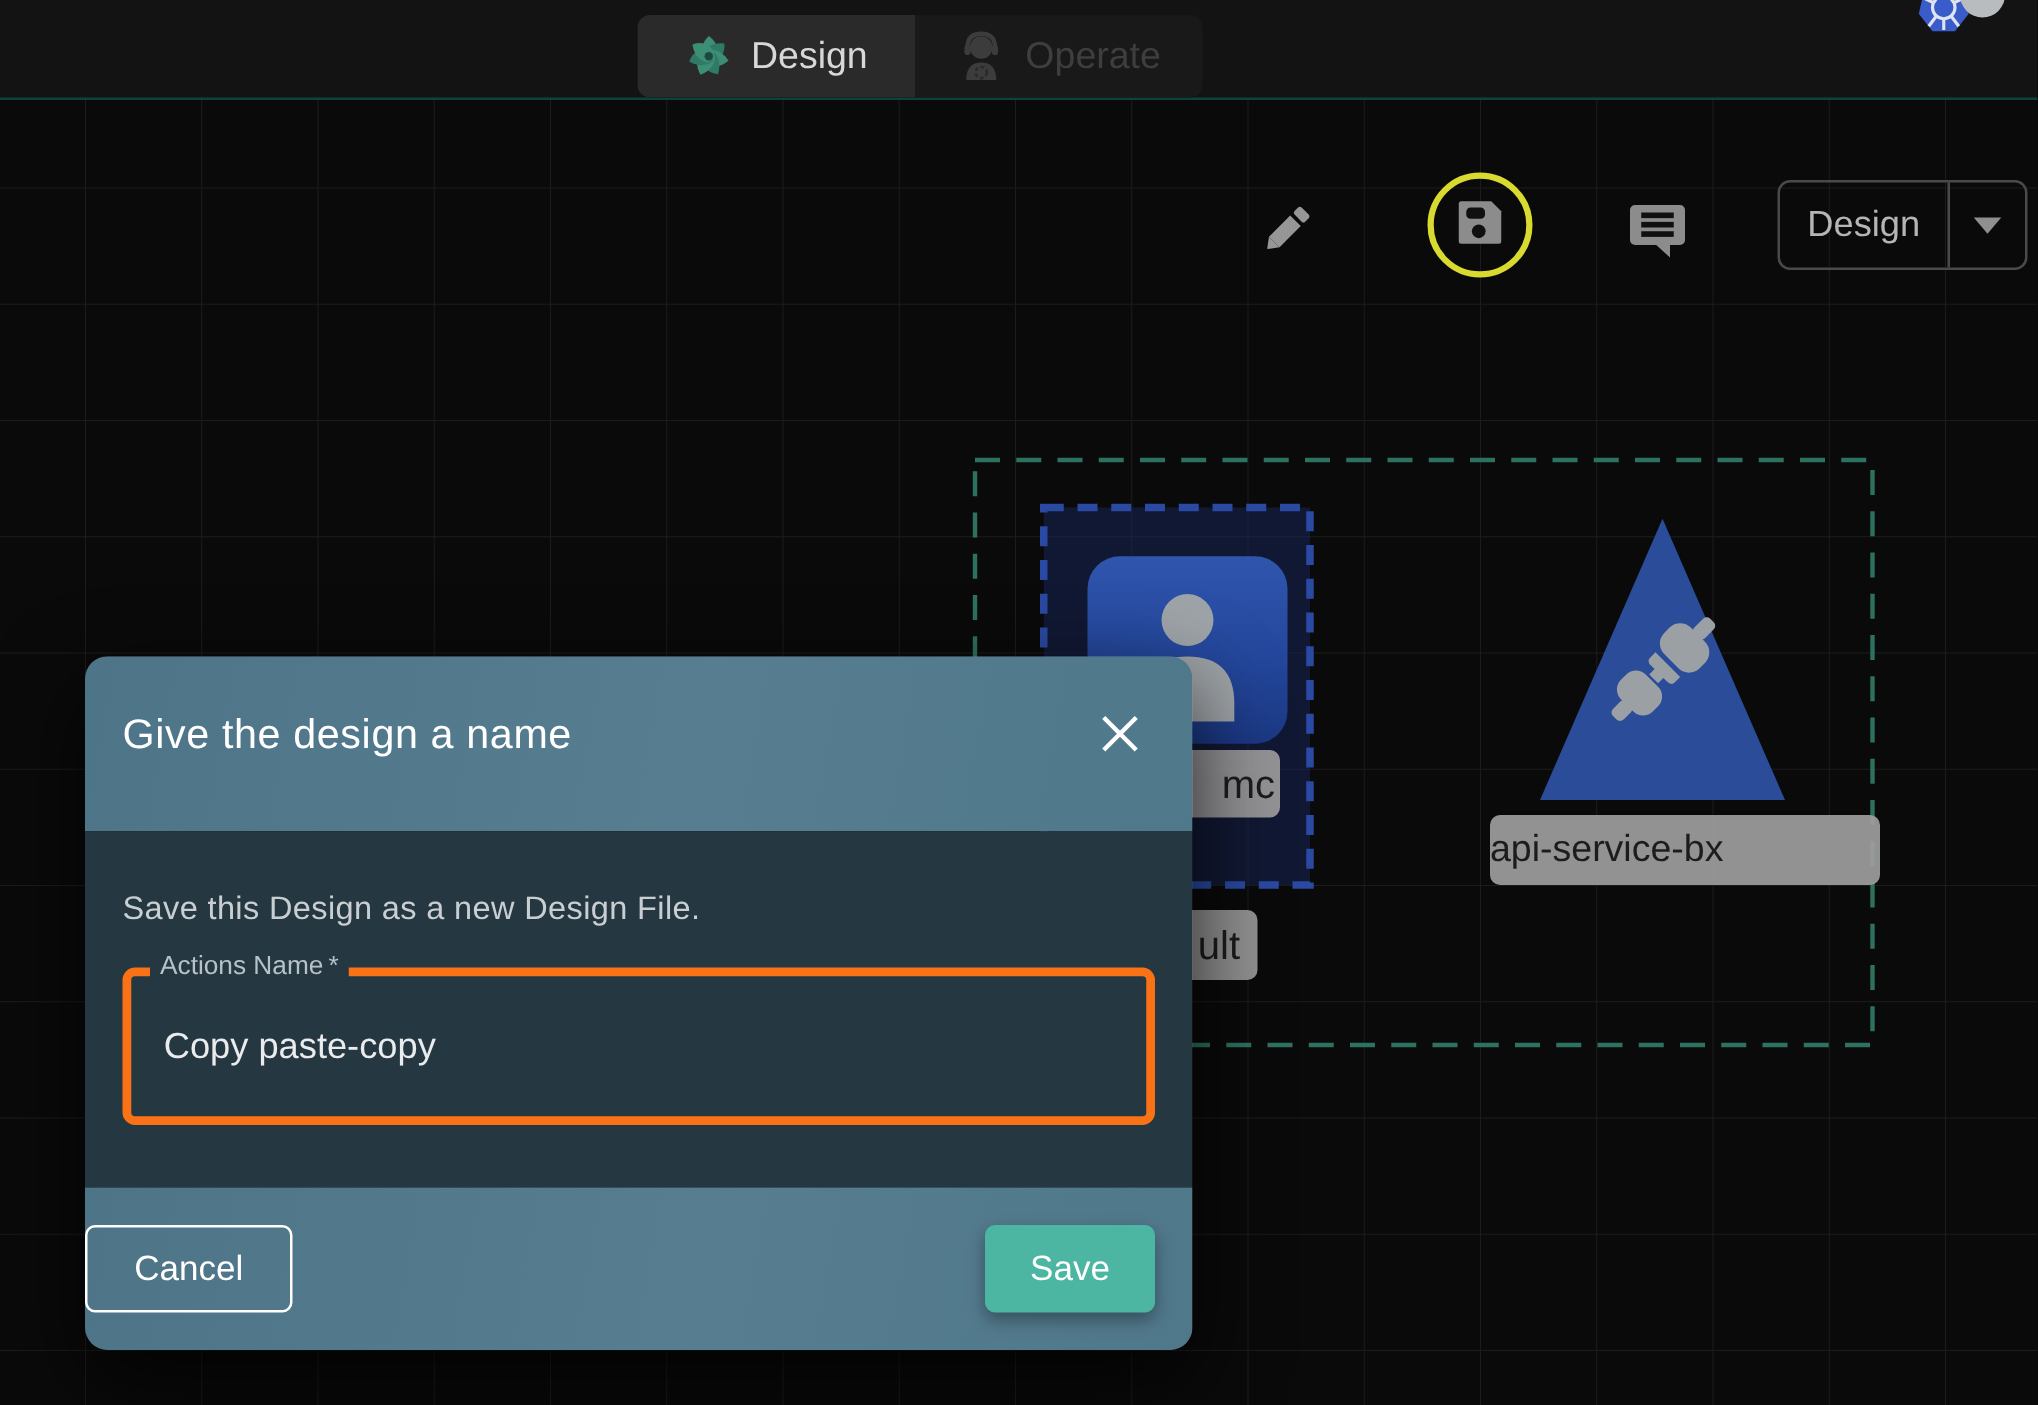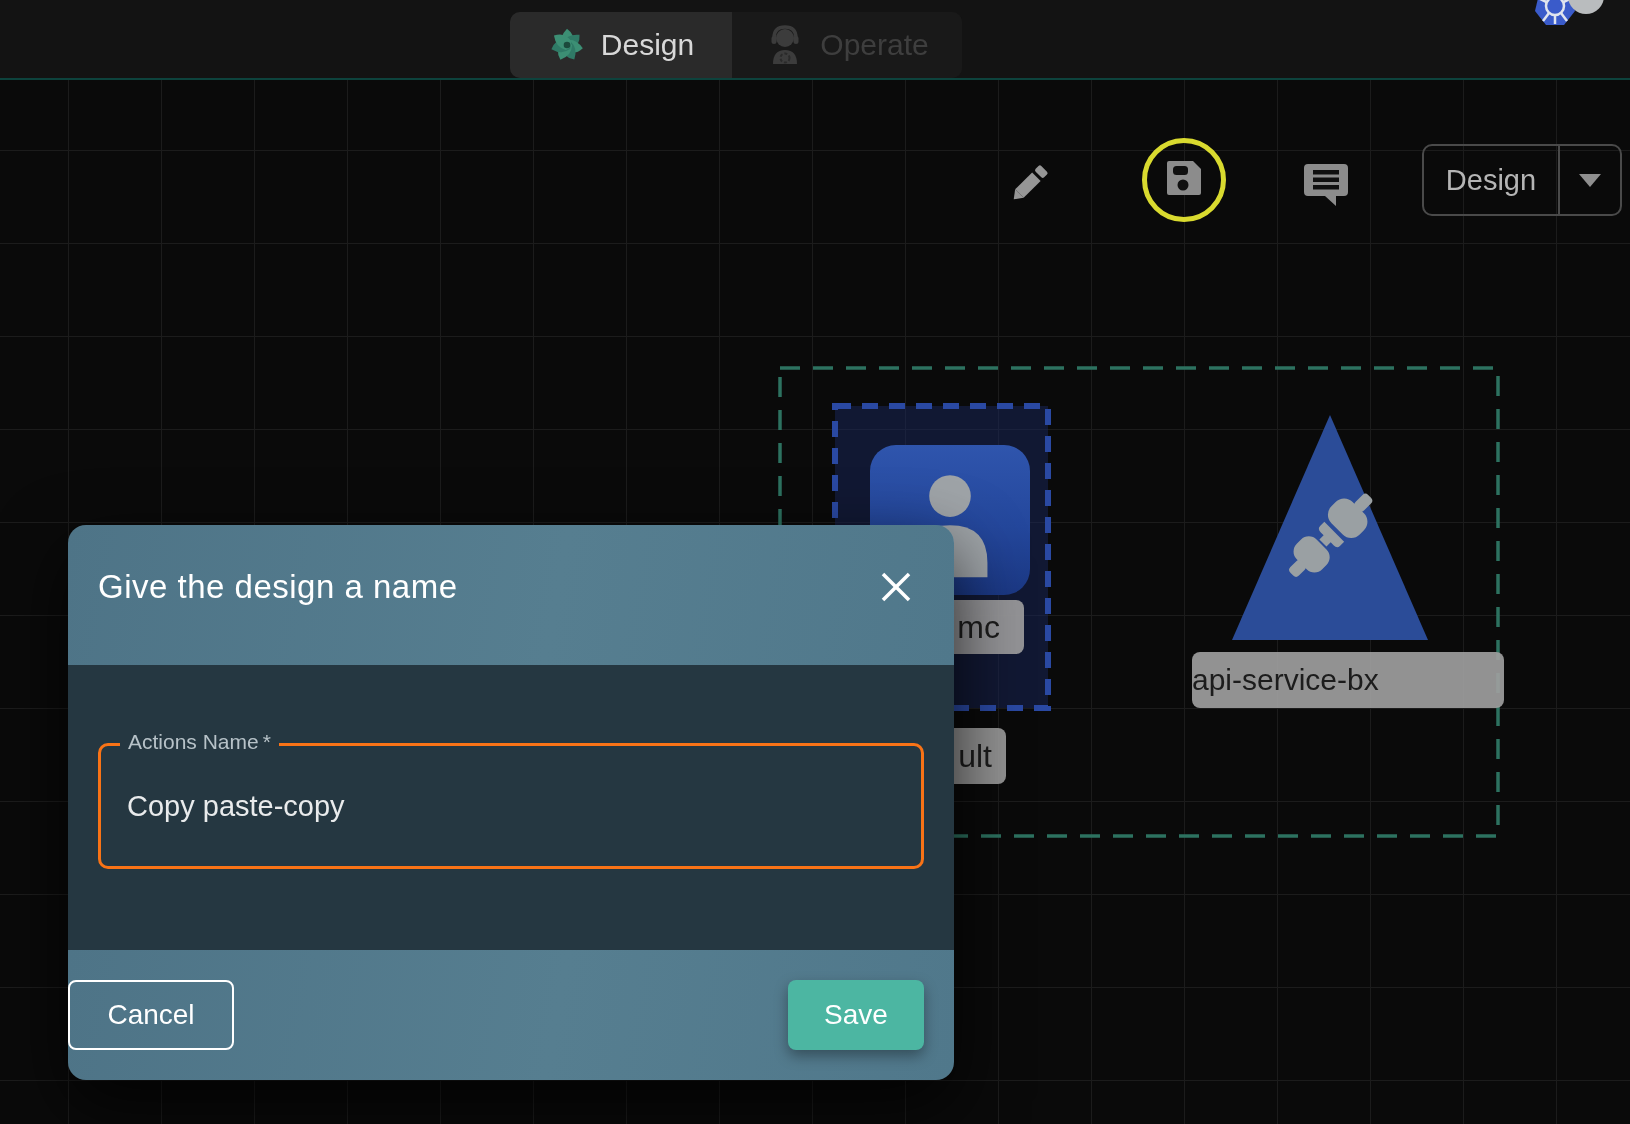--- a/index.html
+++ b/index.html
@@ -36,21 +36,21 @@
                  border-radius:26px; background:linear-gradient(180deg,#2f55ad 0%, #24479c 55%, #1b3884 100%);
                  z-index:12; display:flex; align-items:center; justify-content:center; }
 
   .triangle { position:absolute; left:1232px; top:415px; width:0; height:0; z-index:12;
               border-left:98px solid transparent; border-right:98px solid transparent;
               border-bottom:225px solid #2b4c98; }
   .plug-wrap { position:absolute; left:1272px; top:478px; width:116px; height:116px; z-index:13; }
 
   .node-label { position:absolute; background:rgba(158,158,158,0.92); color:#1c1c1c;
                 border-radius:8px; z-index:14; display:flex; align-items:center; font-size:30px; }
-  .label-mc  { left:884px; top:600px; width:140px; height:54px; justify-content:flex-end; padding-right:24px; font-size:32px; }
+  .label-mc  { left:884px; top:600px; width:140px; height:54px; justify-content:flex-end; padding-right:4px; font-size:32px; }
   .label-ult { left:866px; top:728px; width:140px; height:56px; justify-content:flex-end; padding-right:14px; font-size:32px; }
   .label-api { left:1192px; top:652px; width:312px; height:56px; justify-content:flex-start; }
 
   
   .toolbar-icon { position:absolute; z-index:6; cursor:pointer; }
   .save-ring { position:absolute; left:1142px; top:138px; width:84px; height:84px;
                border:5px solid #d9da2f; border-radius:50%; z-index:6;
                display:flex; align-items:center; justify-content:center; }
   .actions-btn { position:absolute; left:1422px; top:144px; width:200px; height:72px;
                  border:2px solid #4a4a4a; border-radius:10px; z-index:6;
@@ -67,21 +67,21 @@
            border-radius:18px; overflow:hidden; z-index:50;
            box-shadow:0 26px 70px rgba(0,0,0,0.75); display:flex; flex-direction:column; }
   .modal-header { height:140px; background:linear-gradient(100deg,#4e7487 0%, #567e90 55%, #50788b 100%);
                   display:flex; align-items:center; justify-content:space-between;
                   padding:0 36px 16px 30px; }
   .modal-title { color:#ffffff; font-size:33px; font-weight:400; letter-spacing:0.5px; }
   .modal-close { width:44px; height:44px; display:flex; align-items:center; justify-content:center; cursor:pointer; }
   .modal-body { flex:1; background:#253741; padding:46px 30px 0 30px; }
   .modal-desc { color:#c9ced2; font-size:26px; letter-spacing:0.3px; }
   .field { position:relative; margin-top:32px; height:126px; }
-  .field input { width:100%; height:100%; background:transparent; border:3px solid #f97316;
+  .field input { width:100%; height:100%; background:transparent; border:7px solid #f97316;
                  border-radius:10px; color:#e9ebec; font-size:29px; padding:0 26px;
                  font-family:"Liberation Sans", sans-serif; outline:none; }
   .field .float-label { position:absolute; left:22px; top:-13px; background:#253741;
                         padding:0 8px; color:#b7c2c8; font-size:21px; display:flex; gap:4px; }
   .modal-footer { height:130px; background:linear-gradient(100deg,#4e7487 0%, #567e90 55%, #50788b 100%);
                   display:flex; align-items:center; justify-content:space-between; gap:34px; padding-right:30px; }
   .btn { height:70px; border-radius:8px; font-size:28px; display:flex; align-items:center;
          justify-content:center; cursor:pointer; font-family:"Liberation Sans", sans-serif; }
   .btn-cancel { width:166px; border:2px solid #ffffff; color:#ffffff; background:transparent; }
   .btn-save { width:136px; border:none; background:#4cb6a2; color:#ffffff;
@@ -224,20 +224,21 @@
       <div class="modal-title">Give the design a name</div>
       <div class="modal-close">
         <svg width="34" height="34" viewBox="0 0 34 34">
           <line x1="4" y1="4" x2="30" y2="30" stroke="#ffffff" stroke-width="3.5"></line>
           <line x1="30" y1="4" x2="4" y2="30" stroke="#ffffff" stroke-width="3.5"></line>
         </svg>
       </div>
     </div>
 
     <div class="modal-body">
+      <div class="modal-desc">Save this Design as a new Design File.</div>
       <div class="field">
         <div class="float-label">
           <span>Actions Name</span>
           <span>*</span>
         </div>
         <input type="text" value="Copy paste-copy" style="">
       </div>
     </div>
 
     <div class="modal-footer">

